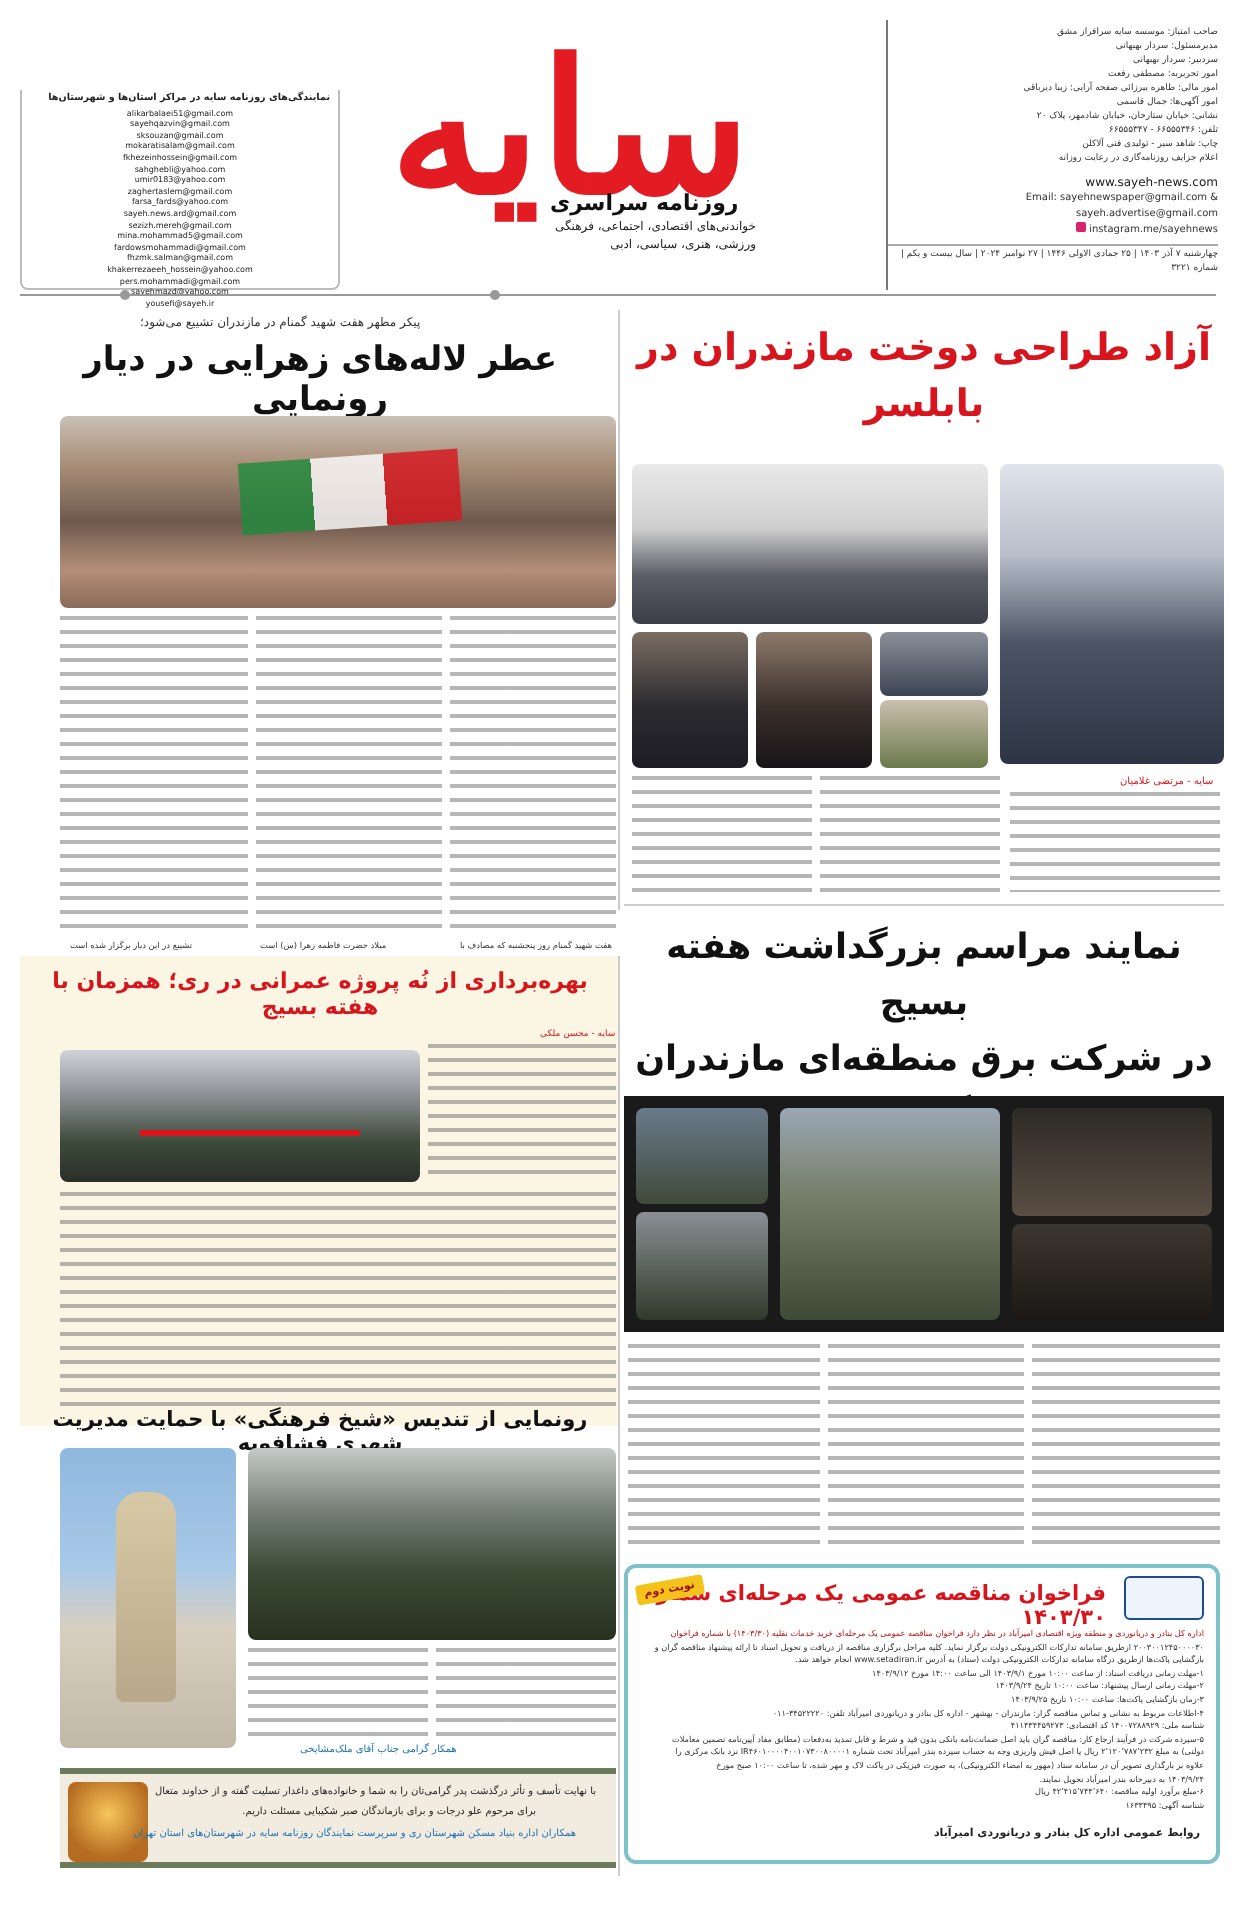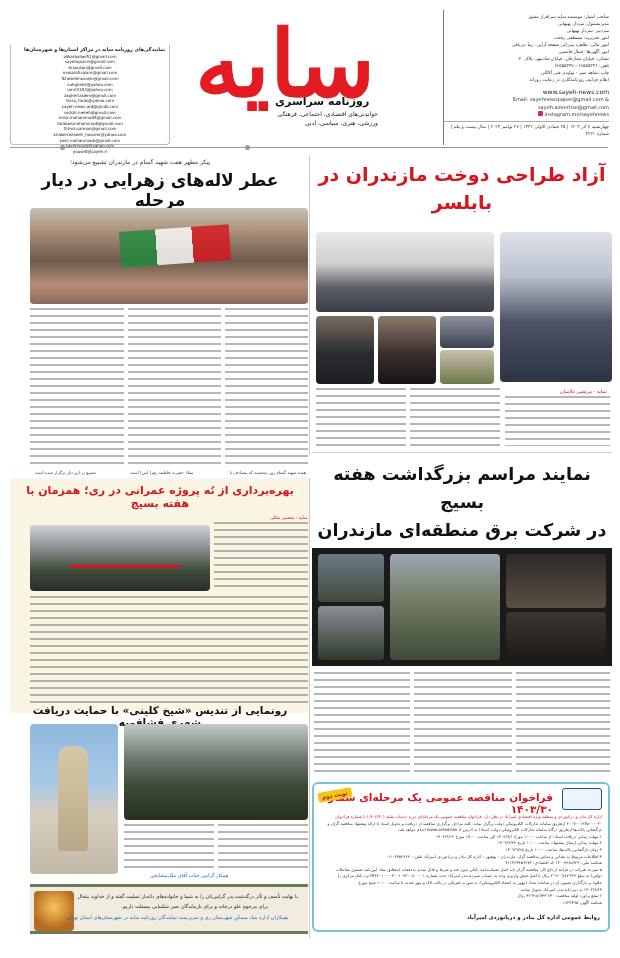--- a/index.html
+++ b/index.html
@@ -116,21 +116,21 @@
 <div class="photo" style="left:500px;top:330px;width:0;height:0;"></div>
 
 <div class="abs" style="left:560px;top:388px;font-size:5px;color:#d8141c;">سایه - مرتضی غلامیان</div>
 <div class="fake-lines" style="left:505px;top:396px;width:105px;height:50px;"></div>
 <div class="fake-lines" style="left:410px;top:388px;width:90px;height:58px;"></div>
 <div class="fake-lines" style="left:316px;top:388px;width:90px;height:58px;"></div>
 
 <div class="sep-v" style="left:309px;top:155px;height:300px;"></div>
 
 <div class="kicker" style="left:70px;top:158px;">پیکر مطهر هفت شهید گمنام در مازندران تشییع می‌شود؛</div>
-<div class="hl-black" style="left:20px;top:170px;width:280px;font-size:17px;">عطر لاله‌های زهرایی در دیار مرحله</div>
+<div class="hl-black" style="left:20px;top:170px;width:280px;font-size:17px;">عطر لاله‌های زهرایی در دیار رونمایی</div>
 <div class="photo" style="left:30px;top:208px;width:278px;height:96px;background:linear-gradient(180deg,#c8c0b6 0%,#a98f78 25%,#6e5a4d 55%,#b48e78 80%,#8a6a58 100%);">
   <div style="position:absolute;left:90px;top:20px;width:110px;height:36px;background:linear-gradient(90deg,#1f8a3c 0 33%,#fff 33% 66%,#d8141c 66%);opacity:.8;transform:rotate(-4deg);"></div>
 </div>
 <div class="fake-lines" style="left:225px;top:308px;width:83px;height:160px;"></div>
 <div class="fake-lines" style="left:128px;top:308px;width:93px;height:160px;"></div>
 <div class="fake-lines" style="left:30px;top:308px;width:94px;height:160px;"></div>
 <div class="abs" style="left:230px;top:470px;font-size:4.2px;color:#333;">هفت شهید گمنام روز پنجشنبه که مصادف با</div>
 <div class="abs" style="left:130px;top:470px;font-size:4.2px;color:#333;">میلاد حضرت فاطمه زهرا (س) است</div>
 <div class="abs" style="left:35px;top:470px;font-size:4.2px;color:#333;">تشییع در این دیار برگزار شده است</div>
 
@@ -152,21 +152,21 @@
   <div class="photo" style="left:6px;top:6px;width:66px;height:48px;background:linear-gradient(180deg,#6b7a8a,#3f4a3a);"></div>
   <div class="photo" style="left:6px;top:58px;width:66px;height:54px;background:linear-gradient(180deg,#8a8f94,#2f3a2a);"></div>
   <div class="photo" style="left:78px;top:6px;width:110px;height:106px;background:linear-gradient(180deg,#9aa7b5 0%,#77806a 40%,#3d4a35 100%);"></div>
   <div class="photo" style="left:194px;top:6px;width:100px;height:54px;background:linear-gradient(180deg,#2d2a27,#5a4e42);"></div>
   <div class="photo" style="left:194px;top:64px;width:100px;height:48px;background:linear-gradient(180deg,#3c3630,#1b1815);"></div>
 </div>
 <div class="fake-lines" style="left:516px;top:672px;width:94px;height:104px;"></div>
 <div class="fake-lines" style="left:414px;top:672px;width:98px;height:104px;"></div>
 <div class="fake-lines" style="left:314px;top:672px;width:96px;height:104px;"></div>
 
-<div class="hl-black" style="left:15px;top:704px;width:290px;font-size:10.5px;">رونمایی از تندیس «شیخ کلینی» با حمایت دریافت شهری فشافویه</div>
+<div class="hl-black" style="left:15px;top:704px;width:290px;font-size:10.5px;">رونمایی از تندیس «شیخ فرهنگی» با حمایت مدیریت شهری فشافویه</div>
 <div class="photo" style="left:124px;top:724px;width:184px;height:96px;background:linear-gradient(180deg,#c5cbc8 0%,#6f7a70 35%,#3a4a35 65%,#27301f 100%);"></div>
 <div class="photo" style="left:30px;top:724px;width:88px;height:150px;background:linear-gradient(180deg,#8fb8de 0%,#a9c9e8 40%,#d8cfc0 60%,#c2b8a6 100%);">
   <div style="position:absolute;left:28px;top:22px;width:30px;height:105px;background:linear-gradient(180deg,#d8c9a6,#b8a889);border-radius:12px 12px 4px 4px;"></div>
 </div>
 <div class="fake-lines" style="left:218px;top:824px;width:90px;height:48px;"></div>
 <div class="fake-lines" style="left:124px;top:824px;width:90px;height:48px;"></div>
 
 <div class="cond-title">همکار گرامی جناب آقای ملک‌مشایخی</div>
 <div class="condolence">
   <div style="position:absolute;left:4px;top:4px;width:40px;height:40px;background:radial-gradient(circle at 50% 40%,#f7c65a,#b56b20 70%);border-radius:4px;"></div>

